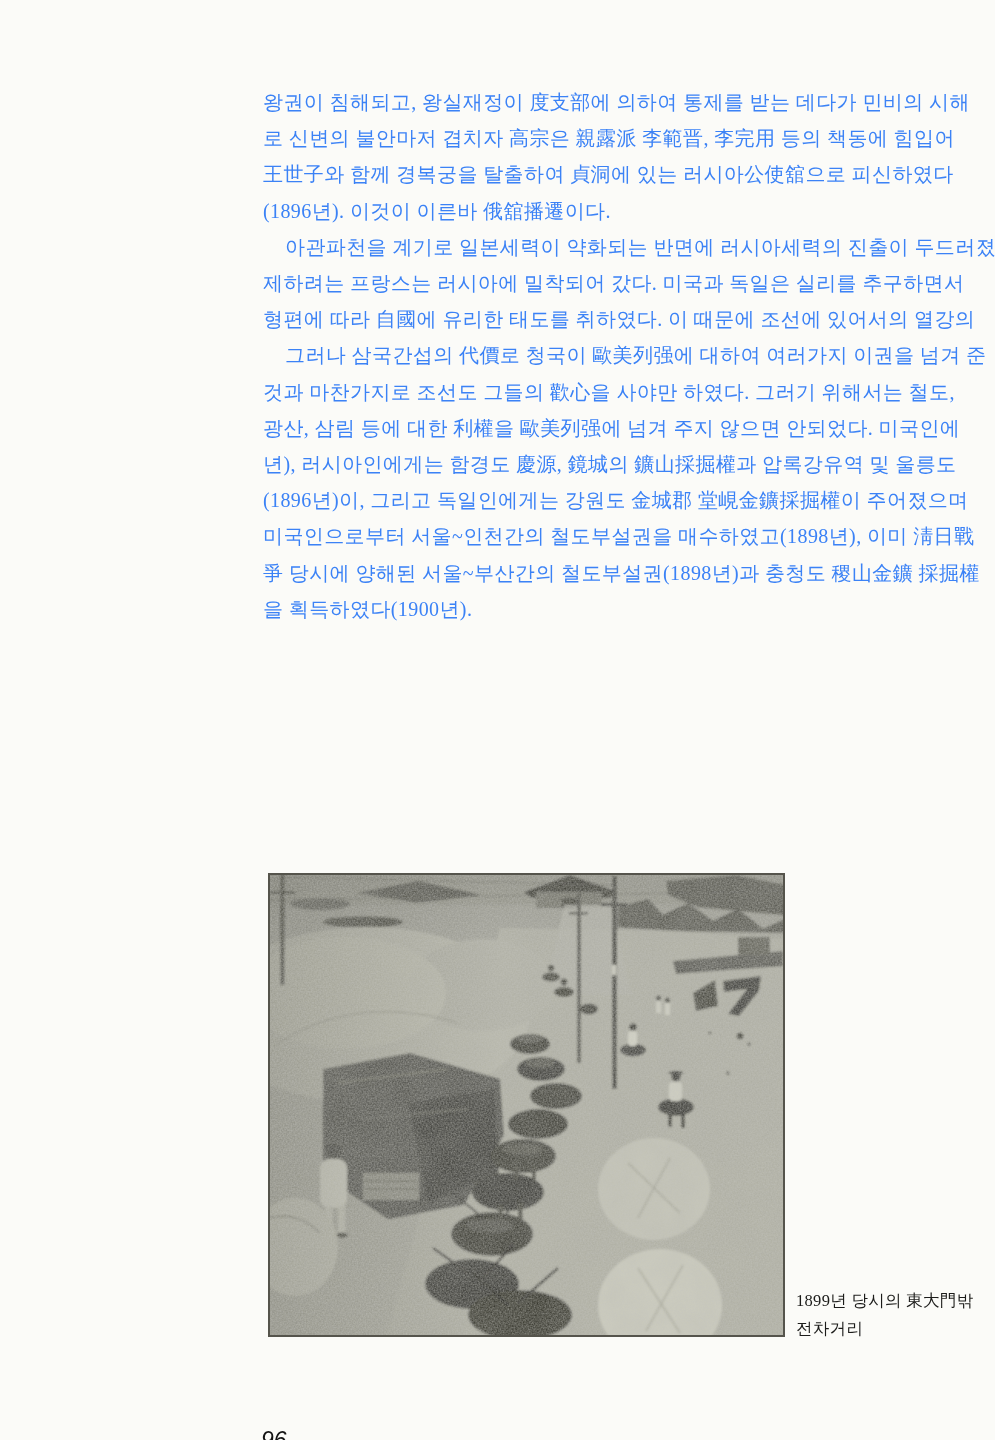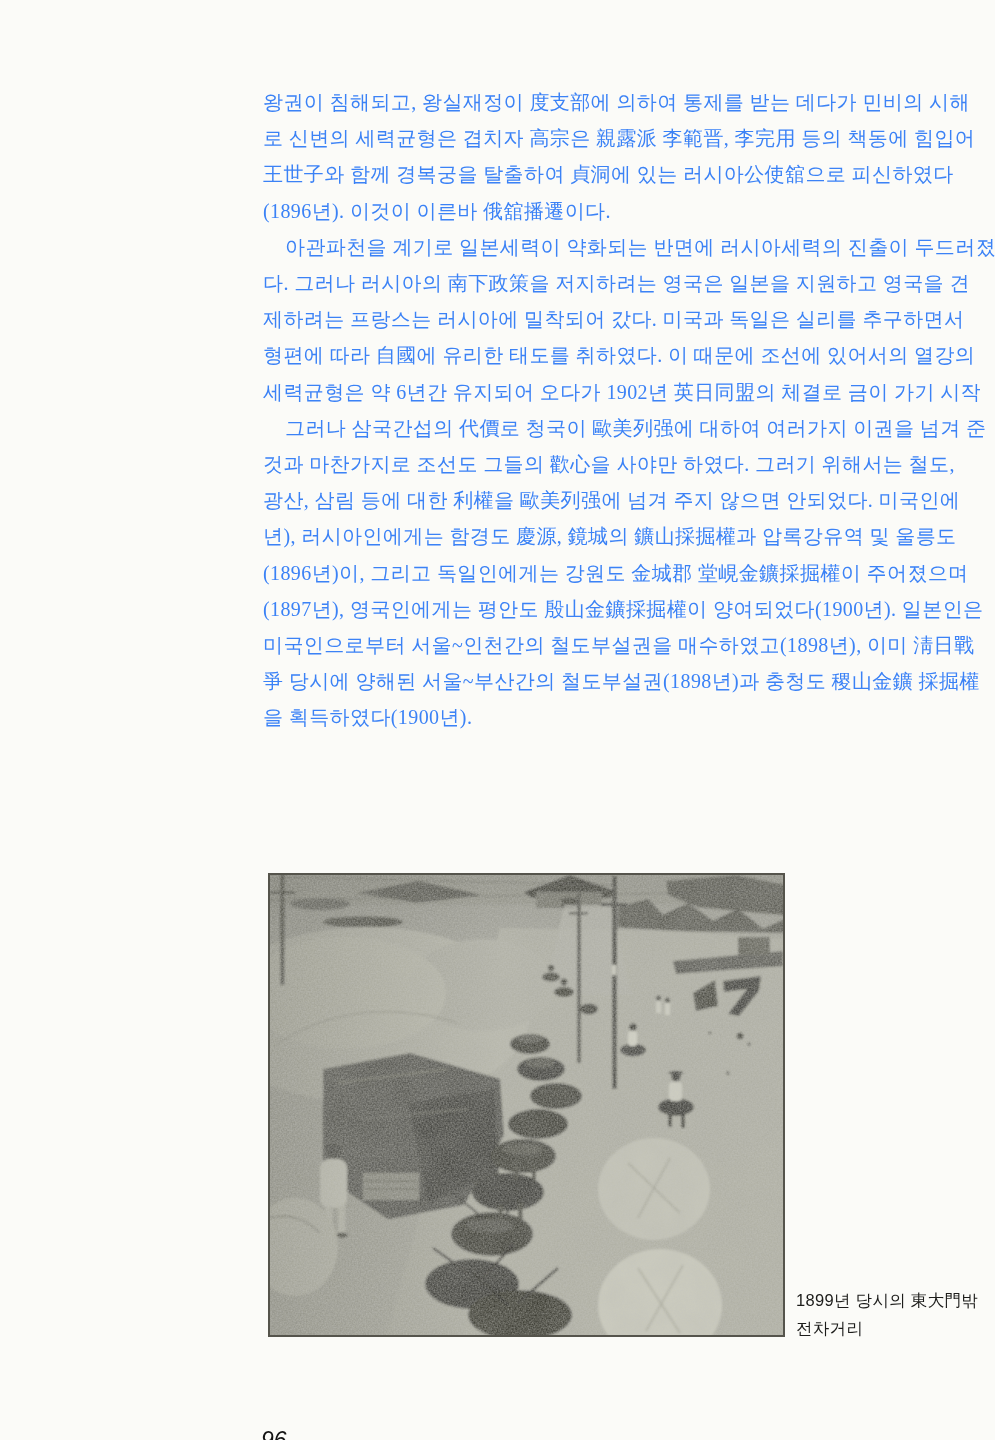--- a/index.html
+++ b/index.html
@@ -31,21 +31,21 @@
     left: 268px; top: 873px;
     width: 517px; height: 464px;
     margin: 0; padding: 0;
     background: #a3a399;
   }
   figure.photo svg { display: block; }
   .caption {
     position: absolute;
     left: 796px; top: 1287px;
     width: 185px;
-    font-family: Liberation Sans, sans-serif;
+    font-family: Liberation Serif, serif;
     font-size: 16.5px;
     line-height: 27.5px;
     color: #1c1c1a;
     letter-spacing: 0.3px;
   }
   .pageno {
     position: absolute;
     left: 261px; top: 1427px;
     font-family: "Liberation Sans", sans-serif;
     font-size: 23px;
@@ -53,34 +53,31 @@
     font-style: italic;
   }
 </style>
 </head>
 <body>
 
 <main>
 
   <section class="text-block">
     <div class="line">왕권이 침해되고, 왕실재정이 度支部에 의하여 통제를 받는 데다가 민비의 시해</div>
-    <div class="line">로 신변의 세력균형은 겹치자 高宗은 親露派 李範晋, 李完用 등의 책동에 힘입어</div>
+    <div class="line">로 신변의 불안마저 겹치자 高宗은 親露派 李範晋, 李完用 등의 책동에 힘입어</div>
     <div class="line">王世子와 함께 경복궁을 탈출하여 貞洞에 있는 러시아公使舘으로 피신하였다</div>
     <div class="line last">(1896년). 이것이 이른바 俄舘播遷이다.</div>
     <div class="line indent">아관파천을 계기로 일본세력이 약화되는 반면에 러시아세력의 진출이 두드러졌</div>
-    <div class="line">다. 그러나 러시아의 南下政策을 저지하려는 영국은 일본을 지원하고 영국을 견</div>
     <div class="line">제하려는 프랑스는 러시아에 밀착되어 갔다. 미국과 독일은 실리를 추구하면서</div>
     <div class="line">형편에 따라 自國에 유리한 태도를 취하였다. 이 때문에 조선에 있어서의 열강의</div>
-    <div class="line">세력균형은 약 6년간 유지되어 오다가 1902년 英日同盟의 체결로 금이 가기 시작</div>
     <div class="line indent">그러나 삼국간섭의 代價로 청국이 歐美列强에 대하여 여러가지 이권을 넘겨 준</div>
     <div class="line">것과 마찬가지로 조선도 그들의 歡心을 사야만 하였다. 그러기 위해서는 철도,</div>
     <div class="line">광산, 삼림 등에 대한 利權을 歐美列强에 넘겨 주지 않으면 안되었다. 미국인에</div>
     <div class="line">년), 러시아인에게는 함경도 慶源, 鏡城의 鑛山採掘權과 압록강유역 및 울릉도</div>
     <div class="line">(1896년)이, 그리고 독일인에게는 강원도 金城郡 堂峴金鑛採掘權이 주어졌으며</div>
-    <div class="line">(1897년), 영국인에게는 평안도 殷山金鑛採掘權이 양여되었다(1900년). 일본인은</div>
     <div class="line">미국인으로부터 서울~인천간의 철도부설권을 매수하였고(1898년), 이미 淸日戰</div>
     <div class="line">爭 당시에 양해된 서울~부산간의 철도부설권(1898년)과 충청도 稷山金鑛 採掘權</div>
     <div class="line last">을 획득하였다(1900년).</div>
   </section>
 
   <figure class="photo">
     <svg width="517" height="464" viewBox="0 0 517 464" xmlns="http://www.w3.org/2000/svg">
       <defs>
         <filter id="soft" x="-5%" y="-5%" width="110%" height="110%">
           <feGaussianBlur stdDeviation="1.3"></feGaussianBlur>

